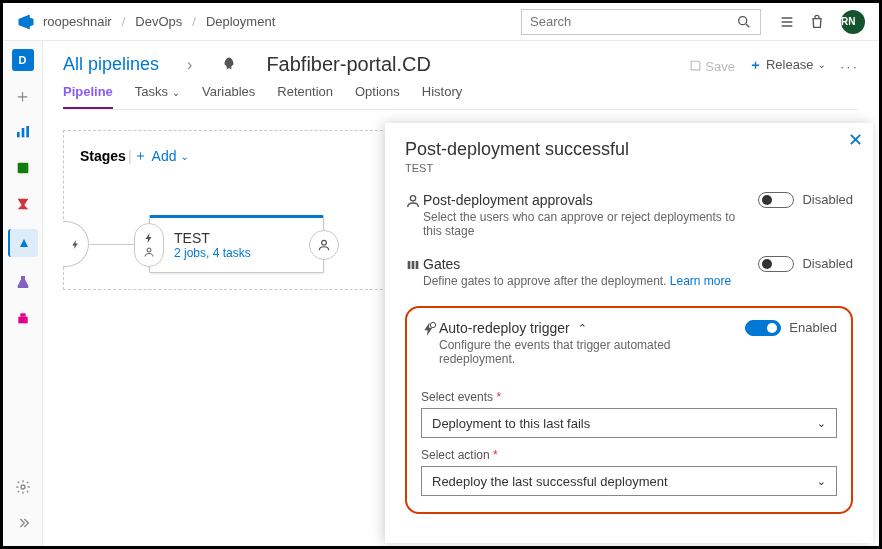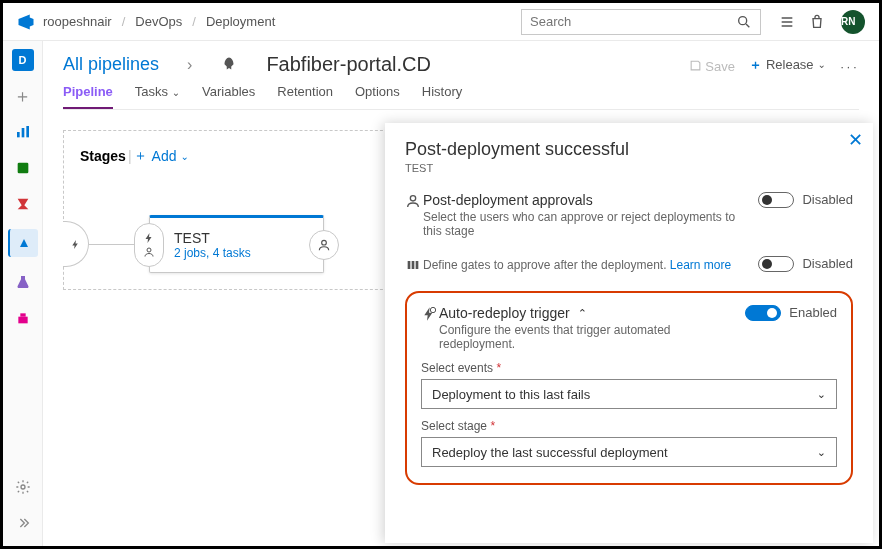--- a/index.html
+++ b/index.html
@@ -74,21 +74,21 @@
   .learn-more { color: #0078d4; cursor: pointer; }
   .section-icon { width: 16px; height: 16px; color: #555; flex-shrink: 0; margin-top: 1px; }
 
   .toggle-wrap { display: flex; align-items: flex-start; gap: 8px; font-size: 13px; color: #555; margin-left: auto; flex-shrink: 0; }
   .toggle { width: 36px; height: 16px; border: 1px solid #666; border-radius: 10px; position: relative; cursor: pointer; background: #fff; }
   .toggle-knob { width: 10px; height: 10px; border-radius: 50%; background: #333; position: absolute; top: 2px; left: 3px; }
   .toggle.on { background: #0078d4; border-color: #0078d4; }
   .toggle.on .toggle-knob { background: #fff; left: auto; right: 3px; }
 
   .highlight-box { border: 2px solid #d83b01; border-radius: 14px; padding: 12px 14px 16px; }
-  .highlight-box .section { margin-bottom: 10px; }
+  .highlight-box .section { margin-bottom: 24px; }
   
   .field-label { font-size: 12px; color: #555; margin-bottom: 4px; }
   .required { color: #d13438; }
   .select-box { border: 1px solid #888; height: 30px; display: flex; align-items: center; padding: 0 10px; font-size: 13px; color: #333; background: #fff; justify-content: space-between; cursor: pointer; margin-bottom: 10px; }
   .select-box:last-child { margin-bottom: 0; }
 </style>
 </head>
 <body>
 <div class="outer-frame">
 
@@ -271,20 +271,23 @@
     </div>
   </div>
 
   <div class="section">
     <svg class="section-icon" viewBox="0 0 24 24">
           <rect x="4" y="6" width="4" height="12" fill="#555"></rect>
           <rect x="10" y="6" width="4" height="12" fill="#555"></rect>
           <rect x="16" y="6" width="4" height="12" fill="#555"></rect>
         </svg>
     <div class="section-body">
+      <div class="section-head">
+            <span>Gates</span>
+          </div>
       <div class="section-desc"><span>Define gates to approve after the deployment.</span> <span class="learn-more">Learn more</span></div>
     </div>
     <div class="toggle-wrap">
       <div class="toggle">
             <div class="toggle-knob"></div>
           </div>
       <span>Disabled</span>
     </div>
   </div>
 
@@ -308,21 +311,21 @@
         <span>Enabled</span>
       </div>
     </div>
 
     <div class="field-label"><span>Select events</span> <span class="required">*</span></div>
     <div class="select-box">
       <span>Deployment to this last fails</span>
       <span style="font-size:11px">⌄</span>
     </div>
 
-    <div class="field-label"><span>Select stage</span> <span class="required">*</span></div>
+    <div class="field-label"><span>Select action</span> <span class="required">*</span></div>
     <div class="select-box">
       <span>Redeploy the last successful deployment</span>
       <span style="font-size:11px">⌄</span>
     </div>
   </div>
 </div>
 
 </div>
 
 </body></html>

